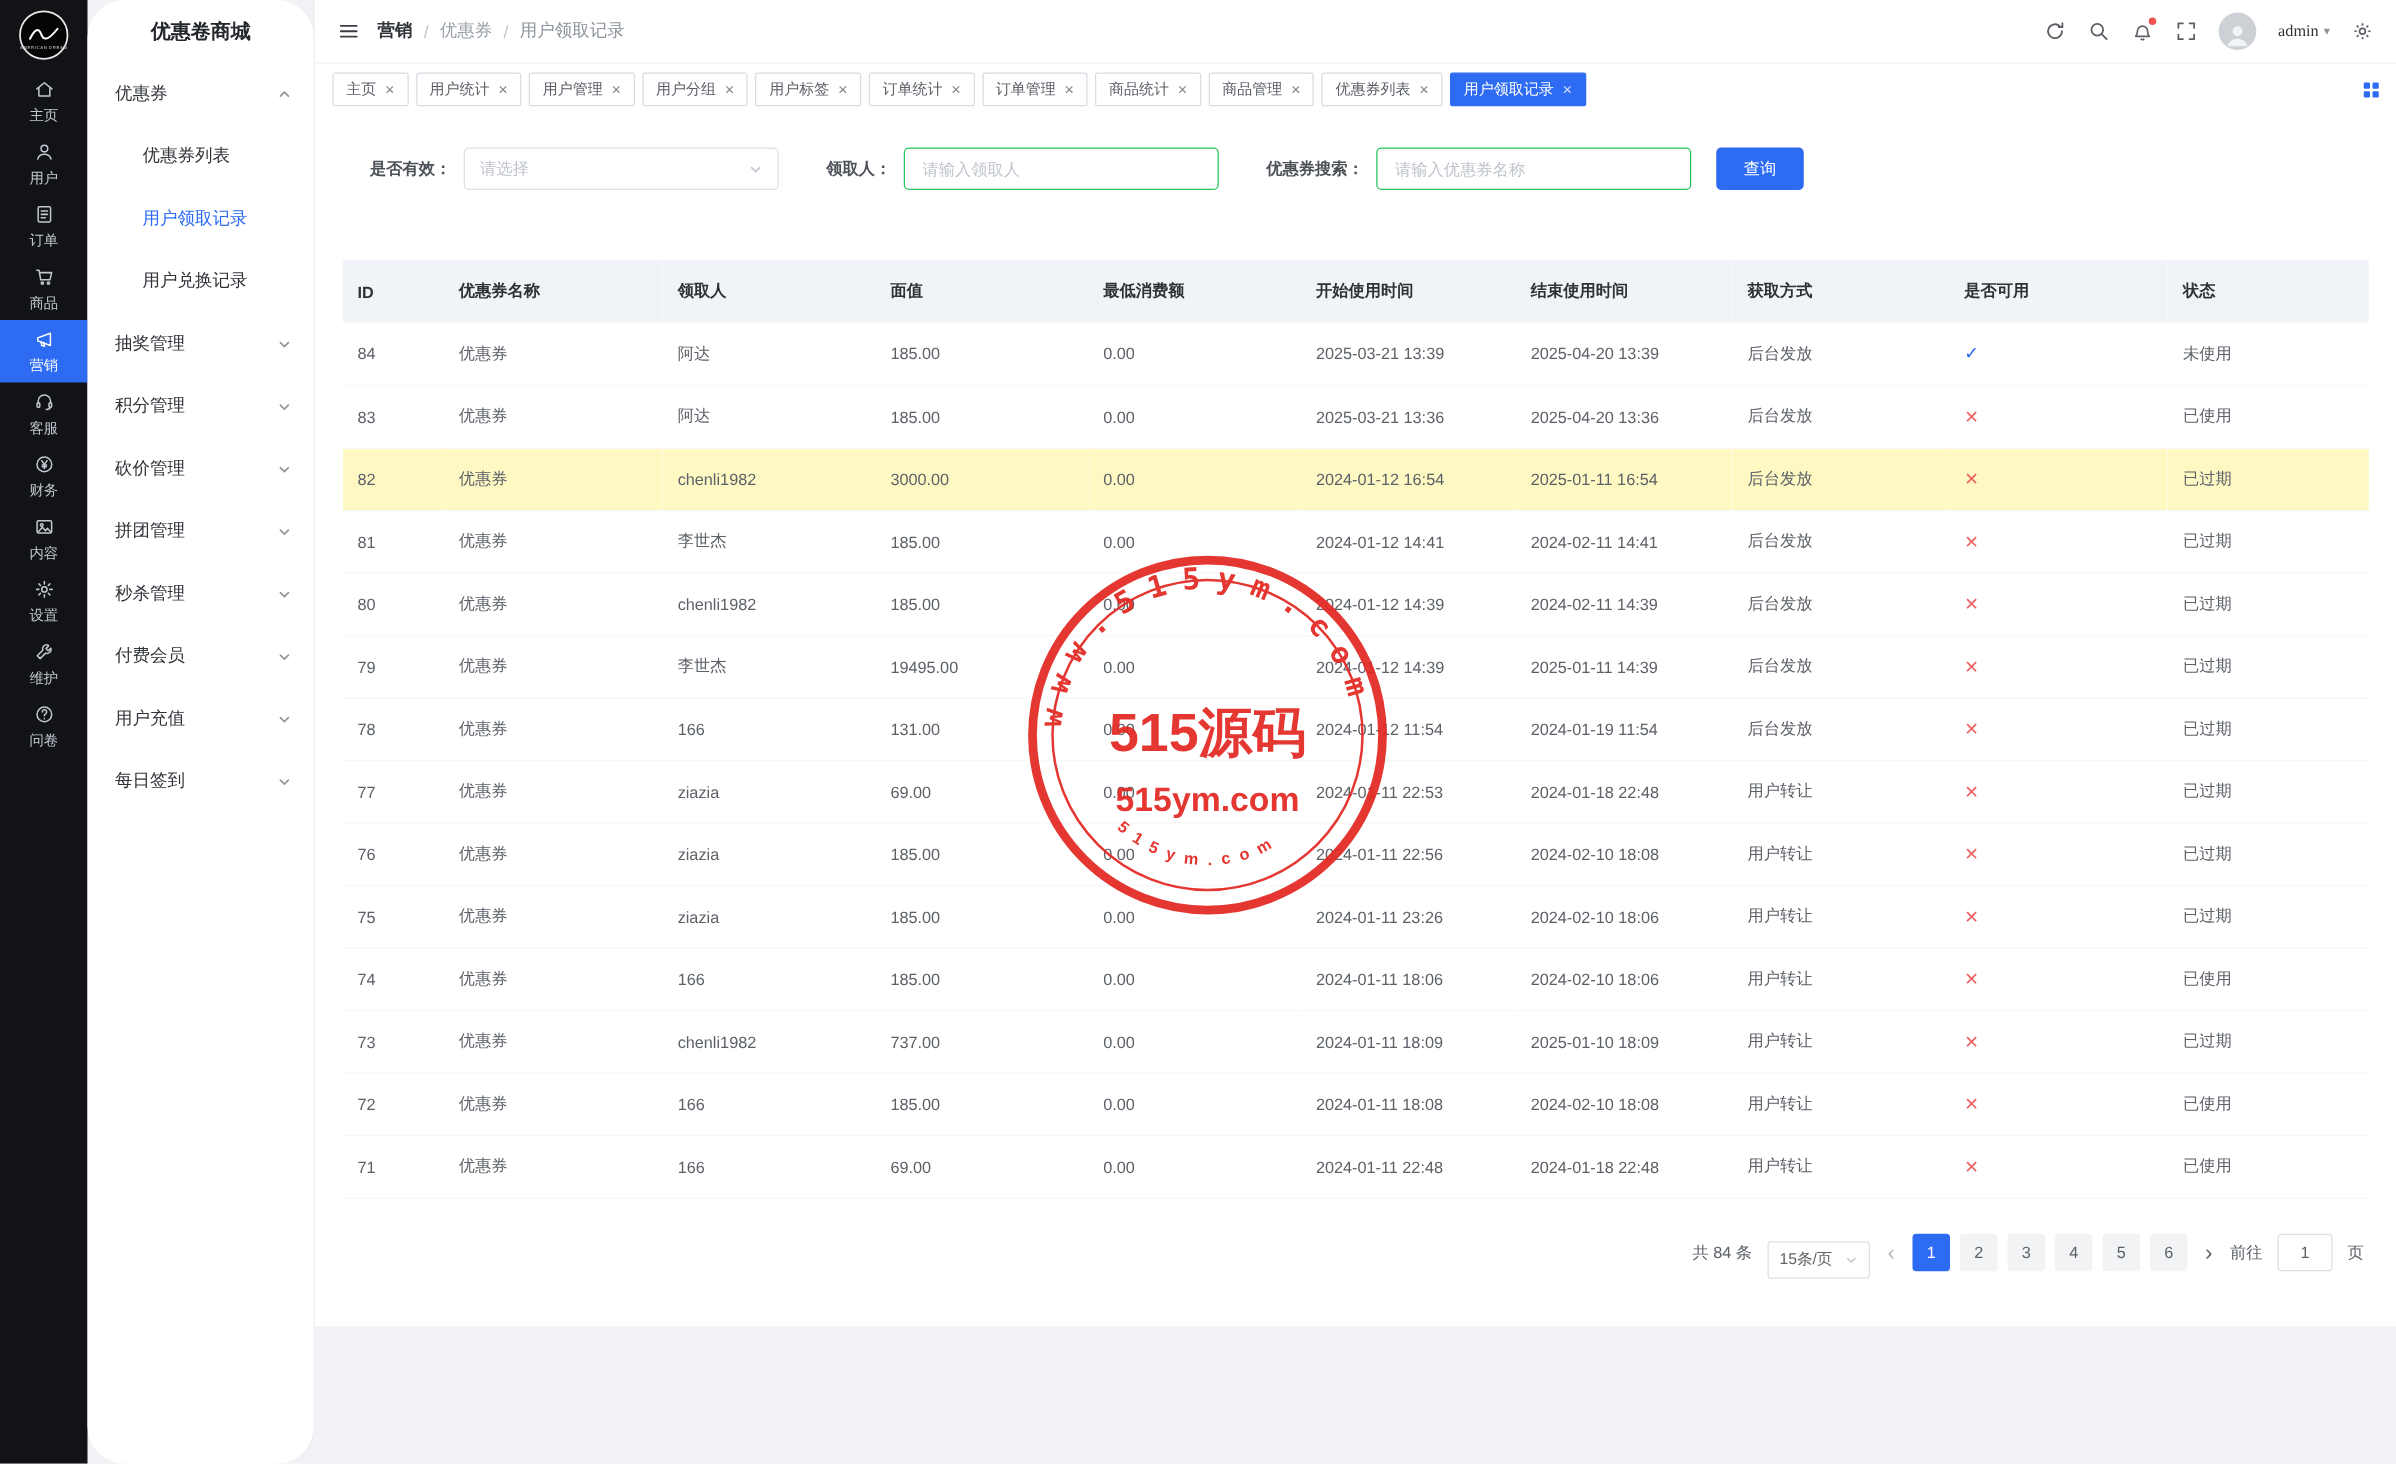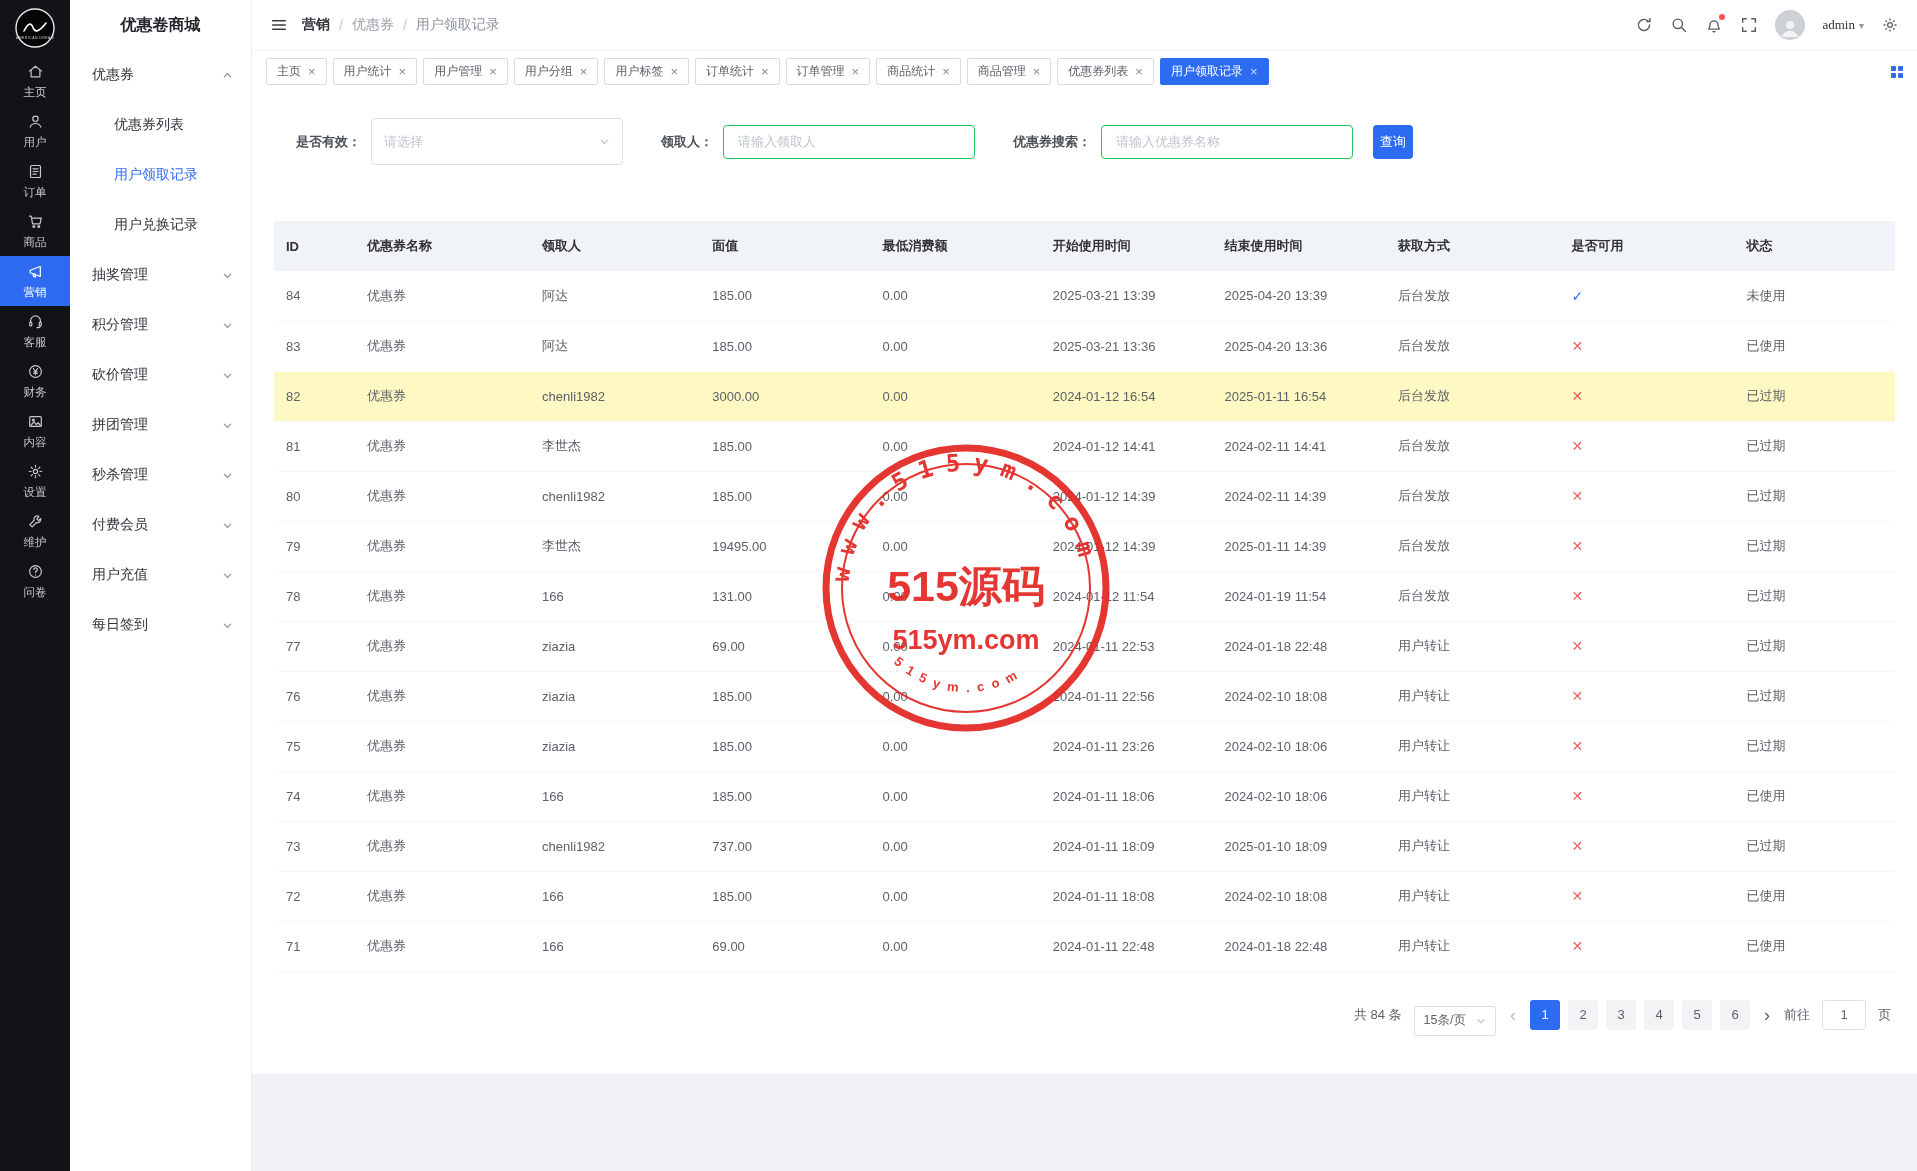--- a/index.html
+++ b/index.html
@@ -9,21 +9,21 @@
 .app{display:flex;width:100%;height:100%;}
 
 .rail{width:70px;flex:0 0 70px;background:#121317;display:flex;flex-direction:column;}
 .logo{height:56px;display:flex;align-items:center;justify-content:center;}
 .logo svg{width:44px;height:44px;}
 .rail-item{height:50px;display:flex;flex-direction:column;align-items:center;justify-content:center;gap:3px;color:#c3c7cf;cursor:pointer;}
 .rail-item.active{background:var(--accent);color:#fff;}
 .rail-item svg{width:17px;height:17px;}
 .rail-item .rlabel{font-size:11.5px;line-height:1;}
 
-.sidebar{width:182px;flex:0 0 182px;background:#fff;border-right:1px solid #ebeef5;overflow:hidden;}
+.sidebar{width:182px;flex:0 0 182px;background:#fff;border-right:1px solid #ebeef5;overflow:hidden;border-radius:30px;}
 .sidebar-title{height:50px;display:flex;align-items:center;justify-content:center;font-size:16px;font-weight:bold;color:#23262b;}
 .menu-parent{height:50px;display:flex;align-items:center;justify-content:space-between;padding:0 18px 0 22px;font-size:14px;color:#2f3338;cursor:pointer;}
 .menu-parent svg{width:11px;height:11px;color:#909399;}
 .menu-sub-item{height:50px;display:flex;align-items:center;padding-left:44px;font-size:14px;color:#2f3338;cursor:pointer;}
 .menu-sub-item.active{color:var(--accent);}
 
 .main{flex:1;display:flex;flex-direction:column;min-width:0;}
 .topbar{height:50px;background:#fff;display:flex;align-items:center;padding:0 18px;gap:14px;}
 .icon-btn{width:18px;height:18px;color:#5c6066;cursor:pointer;position:relative;flex:0 0 auto;}
 .icon-btn svg{width:100%;height:100%;}
@@ -43,26 +43,26 @@
 .tab{height:27px;display:inline-flex;align-items:center;gap:7px;padding:0 10px;font-size:12px;color:#5a5e66;background:#fff;border:1px solid #d8dce3;border-radius:2px;cursor:pointer;white-space:nowrap;}
 .tab .tab-close{font-size:13px;line-height:1;opacity:.75;}
 .tab.active{background:var(--accent);border-color:var(--accent);color:#fff;}
 .grid-icon{margin-left:auto;display:grid;grid-template-columns:5px 5px;grid-gap:2px;cursor:pointer;}
 .grid-icon i{width:5px;height:5px;background:var(--accent);border-radius:1px;}
 
 .panel{background:#fff;padding-bottom:38px;}
 .filters{display:flex;align-items:center;gap:38px;padding:26px 0 0 44px;}
 .fgroup{display:flex;align-items:center;gap:10px;}
 .flabel{font-size:13px;color:#4c5158;font-weight:600;}
-.fselect{height:47px;width:252px;border:1px solid #dcdfe6;border-radius:4px;background:#fff;font-size:13px;color:#606266;padding:0 12px;display:flex;align-items:center;justify-content:space-between;cursor:pointer;}
+.fselect{height:34px;width:252px;border:1px solid #dcdfe6;border-radius:4px;background:#fff;font-size:13px;color:#606266;padding:0 12px;display:flex;align-items:center;justify-content:space-between;cursor:pointer;}
 .fselect .ph{color:#bfc4cc;}
 .fselect svg{width:11px;height:11px;color:#c0c4cc;}
 .finput{height:34px;width:252px;border:1px solid #22c55e;border-radius:4px;background:#fff;font-size:13px;color:#606266;padding:0 14px;}
 .finput::placeholder{color:#bfc4cc;}
-.btn-primary{height:34px;padding:0 7px;background:var(--accent);border:none;border-radius:4px;color:#fff;font-size:13px;cursor:pointer;margin-left:-18px;}
+.btn-primary{height:34px;padding:0 22px;background:var(--accent);border:none;border-radius:4px;color:#fff;font-size:13px;cursor:pointer;margin-left:-18px;}
 
 .table-wrap{margin:56px 22px 0 22px;}
 table{width:100%;border-collapse:collapse;table-layout:fixed;}
 thead th{background:#f0f4f9;height:50px;font-size:13px;font-weight:600;color:#303133;text-align:left;padding:0 12px;overflow:hidden;white-space:nowrap;}
 tbody td{height:50px;font-size:13px;color:#5c6168;padding:0 12px;border-bottom:1px solid #f7f8fa;overflow:hidden;white-space:nowrap;}
 tbody tr.hl{background:#fef9c3;}
 .mark{font-size:14px;}
 .mark.check{color:var(--check);}
 .mark.cross{color:var(--danger);}
 

